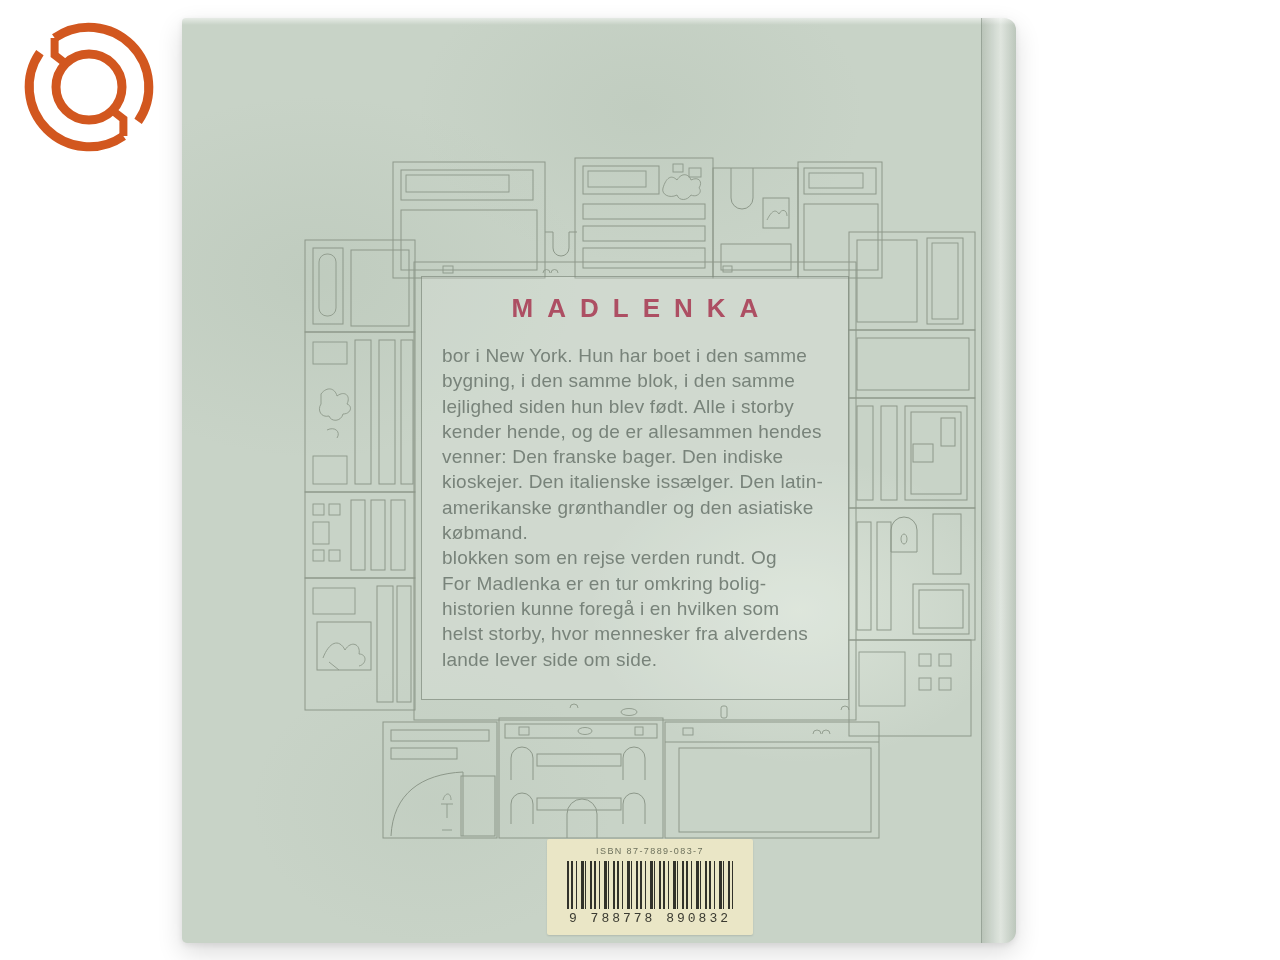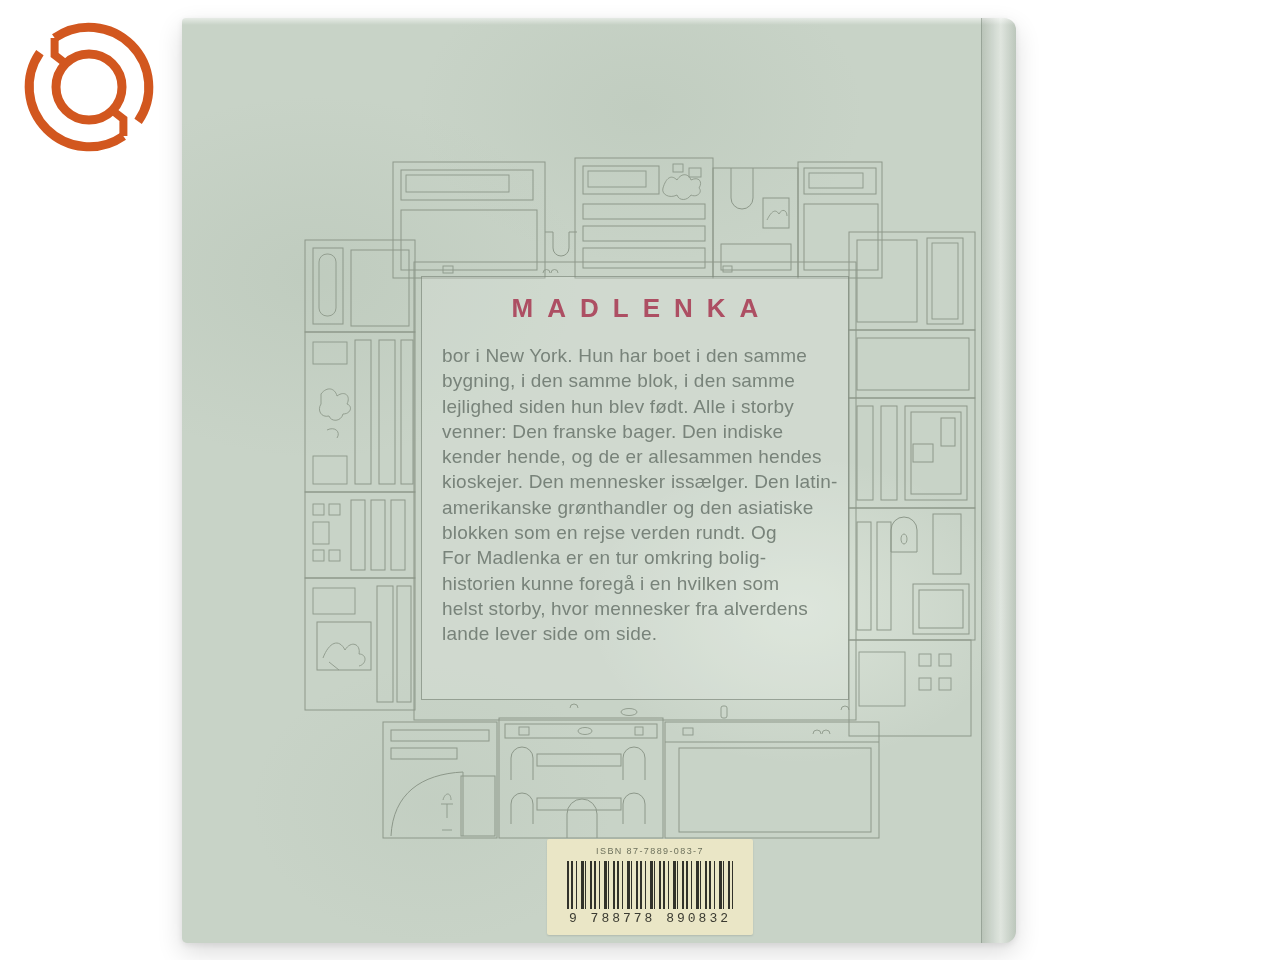--- a/index.html
+++ b/index.html
@@ -242,24 +242,25 @@
       </g>
     </svg>
   </div>
 
   <div class="panel">
     <div class="title">MADLENKA</div>
     <div class="bodytext">
       <div class="line">bor i New York. Hun har boet i den samme</div>
       <div class="line">bygning, i den samme blok, i den samme</div>
       <div class="line">lejlighed siden hun blev født. Alle i storby</div>
+      <div class="line">kender hende, og de er allesammen hendes</div>
       <div class="line">venner: Den franske bager. Den indiske</div>
-      <div class="line">kender hende, og de er allesammen hendes</div>
-      <div class="line">kioskejer. Den mennesker issælger. Den latin-</div>
+      <div class="line">kioskejer. Den italienske issælger. Den latin-</div>
       <div class="line">amerikanske grønthandler og den asiatiske</div>
+      <div class="line">købmand.</div>
       <div class="line">blokken som en rejse verden rundt. Og</div>
       <div class="line">For Madlenka er en tur omkring bolig-</div>
       <div class="line">historien kunne foregå i en hvilken som</div>
       <div class="line">helst storby, hvor mennesker fra alverdens</div>
       <div class="line">lande lever side om side.</div>
     </div>
   </div>
 
   <div class="sticker">
     <div class="isbn">ISBN 87-7889-083-7</div>

